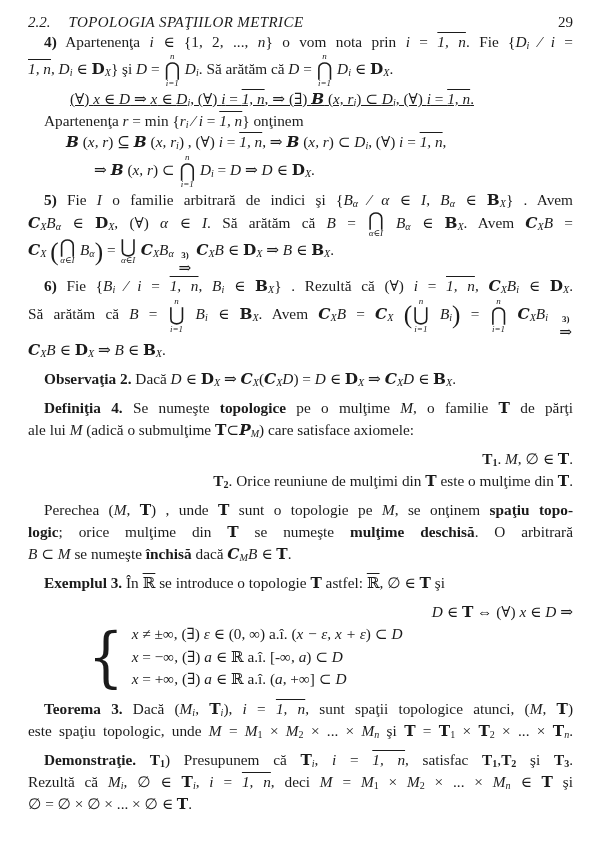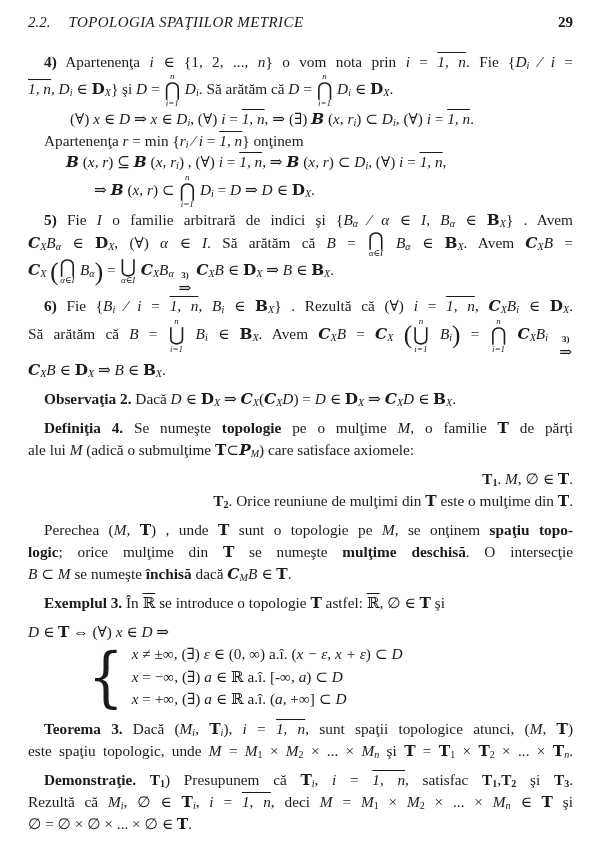--- a/index.html
+++ b/index.html
@@ -4,30 +4,30 @@
 <style>
   html,body{margin:0;padding:0;background:#e8e8e8;}
   .page{
     width:601px;height:858px;box-sizing:border-box;
     background:#ffffff;color:#1b1b1b;
     padding:14px 28px 0 28px;overflow:hidden;
     font-family:"Liberation Serif","DejaVu Serif","DejaVu Sans",serif;
     position:relative;
   }
   .hdr{display:flex;justify-content:space-between;align-items:center;
-    font-style:italic;font-size:15px;margin-bottom:20px;}
+    font-style:italic;font-size:15px;}
   .hdr .secno{margin-right:18px;}
   .hdr .title{letter-spacing:.4px;flex:1;font-style:italic;}
-  .hdr .pgnum{font-style:normal;font-weight:bold;}
+  .hdr .pgnum{font-style:normal;}
   .line{font-size:15.3px;line-height:21px;min-height:21px;}
   .ind{text-indent:16px;}
   .axm{padding-left:10px;text-align:right;}
   .jst{text-align:justify;text-align-last:justify;}
-  .ctr{text-align:left;}
-  .d1{padding-left:42px;}
+  .ctr{text-align:right;}
+  .d1{padding-left:42px;text-decoration:underline;}
   .d2{padding-left:38px;}
   .d3{padding-left:66px;}
   .mt{margin-top:7px;}
   .b{font-weight:bold;}
   .i{font-style:italic;}
   .ov{text-decoration:overline;}
   .sub{font-size:66%;vertical-align:-0.22em;line-height:0;}
   .frak{font-weight:bold;font-family:"DejaVu Serif",serif;}
   .cal{font-weight:bold;font-style:italic;font-family:"DejaVu Serif",serif;}
   .bigd{font-size:165%;vertical-align:middle;line-height:0;font-weight:300;}
@@ -99,26 +99,26 @@
         </span><span> </span><span class="i">B</span><span class="i sub">i</span><span class="bigd">)</span><span> = </span><span class="bigop">
           <span class="lim">n</span>
           <span class="opch">⋂</span>
           <span class="lim">i=1</span>
         </span><span> </span><span class="cal">C</span><span class="i sub">X</span><span class="i">B</span><span class="i sub">i</span><span> </span><span class="stk">
           <span class="stktop">3)</span>
           <span class="stkmain">⇒</span>
         </span></div>
       <div class="line"><span class="cal">C</span><span class="i sub">X</span><span class="i">B</span><span> ∈ </span><span class="frak">D</span><span class="i sub">X</span><span> ⇒ </span><span class="i">B</span><span> ∈ </span><span class="frak">B</span><span class="i sub">X</span><span>.</span></div>
       <div class="line ind mt"><span class="b">Observaţia 2.</span><span> Dacă </span><span class="i">D</span><span> ∈ </span><span class="frak">D</span><span class="i sub">X</span><span> ⇒ </span><span class="cal">C</span><span class="i sub">X</span><span>(</span><span class="cal">C</span><span class="i sub">X</span><span class="i">D</span><span>) = </span><span class="i">D</span><span> ∈ </span><span class="frak">D</span><span class="i sub">X</span><span> ⇒ </span><span class="cal">C</span><span class="i sub">X</span><span class="i">D</span><span> ∈ </span><span class="frak">B</span><span class="i sub">X</span><span>.</span></div>
-      <div class="line ind jst mt"><span class="b">Definiţia 4.</span><span> Se numeşte </span><span class="b">topologie</span><span> pe o mulţime </span><span class="i">M</span><span>, o familie </span><span class="frak">T</span><span> de părţi</span></div>
+      <div class="line ind jst mt"><span class="b">Definiţia 4.</span><span> Se numeşte </span><span class="b">topologice</span><span> pe o mulţime </span><span class="i">M</span><span>, o familie </span><span class="frak">T</span><span> de părţi</span></div>
       <div class="line"><span>ale lui </span><span class="i">M</span><span> (adică o submulţime </span><span class="frak">T</span><span>⊂</span><span class="cal">P</span><span class="i sub">M</span><span>) care satisface axiomele:</span></div>
       <div class="line axm mt"><span class="b">T</span><span class="b sub">1</span><span>. </span><span class="i">M</span><span>, ∅ ∈ </span><span class="frak">T</span><span>.</span></div>
       <div class="line axm"><span class="b">T</span><span class="b sub">2</span><span>. Orice reuniune de mulţimi din </span><span class="frak">T</span><span> este o mulţime din </span><span class="frak">T</span><span>.</span></div>
       <div class="line ind jst mt"><span>Perechea (</span><span class="i">M</span><span>, </span><span class="frak">T</span><span>) , unde </span><span class="frak">T</span><span> sunt o topologie pe </span><span class="i">M</span><span>, se onţinem </span><span class="b">spaţiu topo-</span></div>
-      <div class="line jst"><span class="b">logic</span><span>; orice mulţime din </span><span class="frak">T</span><span> se numeşte </span><span class="b">mulţime deschisă</span><span>. O intersecţie</span></div>
+      <div class="line jst"><span class="b">logic</span><span>; orice mulţime din </span><span class="frak">T</span><span> se numeşte </span><span class="b">mulţime deschisă</span><span>. O arbitrară</span></div>
       <div class="line"><span class="i">B</span><span> ⊂ </span><span class="i">M</span><span> se numeşte </span><span class="b">închisă</span><span> dacă </span><span class="cal">C</span><span class="i sub">M</span><span class="i">B</span><span> ∈ </span><span class="frak">T</span><span>.</span></div>
       <div class="line ind mt"><span class="b">Exemplul 3.</span><span> În </span><span class="ov">ℝ</span><span> se introduce o topologie </span><span class="frak">T</span><span> astfel: </span><span class="ov">ℝ</span><span>, ∅ ∈ </span><span class="frak">T</span><span> şi</span></div>
       <div class="line ctr mt"><span class="i">D</span><span> ∈ </span><span class="frak">T</span><span> ⇔ (∀) </span><span class="i">x</span><span> ∈ </span><span class="i">D</span><span> ⇒</span></div>
       <div class="cases">
         <span class="brace">{</span>
         <div class="caserows">
           <div class="line caseline"><span class="i">x</span><span> ≠ ±∞,  (∃)  </span><span class="i">ε</span><span> ∈ (0, ∞)  a.î.  (</span><span class="i">x − ε, x + ε</span><span>) ⊂ </span><span class="i">D</span></div>
           <div class="line caseline"><span class="i">x</span><span> = −∞,  (∃)  </span><span class="i">a</span><span> ∈ ℝ a.î.  [-∞, </span><span class="i">a</span><span>) ⊂ </span><span class="i">D</span></div>
           <div class="line caseline"><span class="i">x</span><span> = +∞,  (∃)  </span><span class="i">a</span><span> ∈ ℝ a.î.  (</span><span class="i">a</span><span>, +∞] ⊂ </span><span class="i">D</span></div>
         </div>

